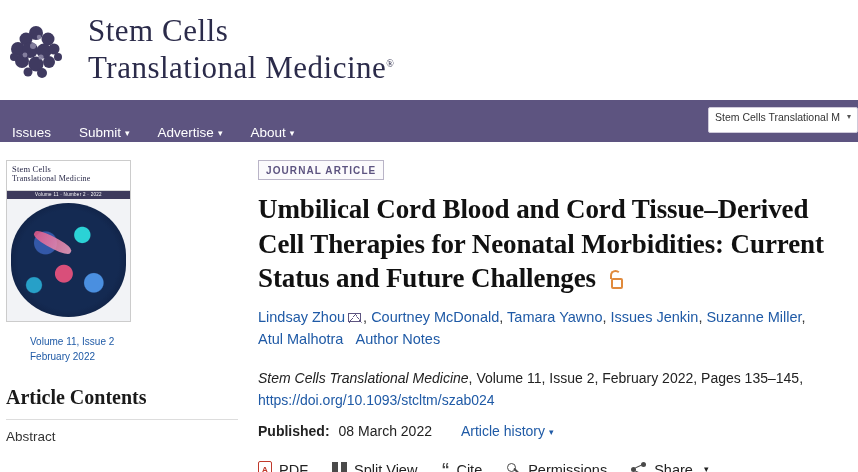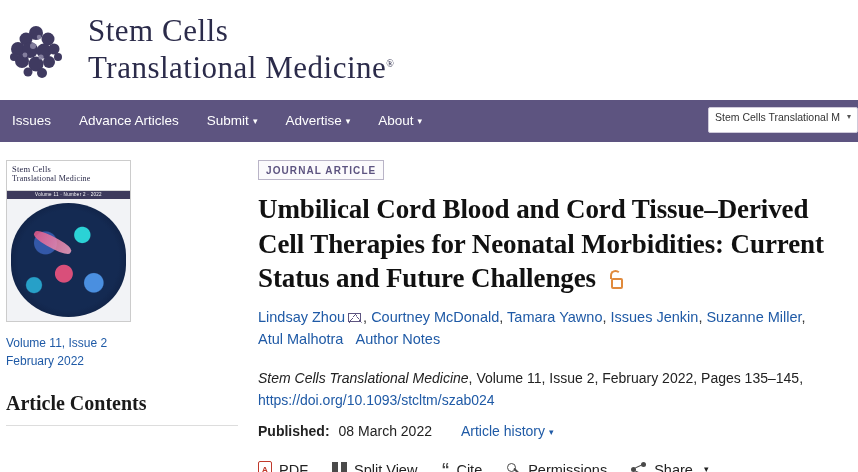--- a/index.html
+++ b/index.html
@@ -54,21 +54,21 @@
     height: 42px;
     background: #5d5480;
     display: flex;
     align-items: center;
     padding: 0 12px;
     position: relative;
   }
   .nav-item {
     color: #ffffff;
     font-size: 13.5px;
-    padding: 0 14px;
+    padding: 12px 14px;
     height: 42px;
     line-height: 42px;
     cursor: pointer;
     white-space: nowrap;
   }
   .nav-item:first-child { padding-left: 0; }
   .caret {
     font-size: 9px;
     margin-left: 4px;
     position: relative;
@@ -167,23 +167,24 @@
     top: 30%;
     width: 36%;
     height: 10%;
     background: linear-gradient(90deg, #e85a8a, #f0a0c0);
     transform: rotate(28deg);
     border-radius: 40%;
     opacity: 0.85;
   }
   .vol-line {
     margin-top: 12px;
-    font-size: 12px;
+    font-size: 10px;
     color: #1f5aa6;
     line-height: 1.5;
+    margin-left: 24px;
   }
   .vol-line a { color: #1f5aa6; text-decoration: none; cursor: pointer; display: block; }
 
   .article-contents-h {
     margin-top: 22px;
     font-family: "Liberation Serif", serif;
     font-size: 20px;
     font-weight: bold;
     color: #1a1a1a;
   }
@@ -413,21 +414,20 @@
     </svg>
   </div>
   <div class="journal-title">
     <span class="line1">Stem Cells</span>
     <span class="line2"><span>Translational Medicine</span><sup>®</sup></span>
   </div>
 </div>
 
 <div class="navbar">
   <div class="nav-item"><span>Issues</span></div>
-  <div class="nav-item"><span>Advance Articles</span></div>
   <div class="nav-item"><span>Submit</span><span class="caret">▾</span></div>
   <div class="nav-item"><span>Advertise</span><span class="caret">▾</span></div>
   <div class="nav-item"><span>About</span><span class="caret">▾</span></div>
 
   <div class="journal-select">
     <span>Stem Cells Translational M</span>
     <span class="sel-caret">▾</span>
   </div>
 </div>
 
@@ -443,20 +443,21 @@
       <div class="cover-img"></div>
     </div>
 
     <div class="vol-line">
       <a>Volume 11, Issue 2</a>
       <a>February 2022</a>
     </div>
 
     <div class="article-contents-h">Article Contents</div>
     <div class="ac-divider"></div>
+    <div class="ac-item">Abstract</div>
   </div>
 
   <div class="right-col">
     <span class="badge">JOURNAL ARTICLE</span>
 
     <h1 class="title">
       <span>Umbilical Cord Blood and Cord Tissue–Derived Cell Therapies for Neonatal Morbidities: Current Status and Future Challenges</span>
       <span class="oa-lock">
         <span class="shackle"></span><span class="body"></span>
       </span>

